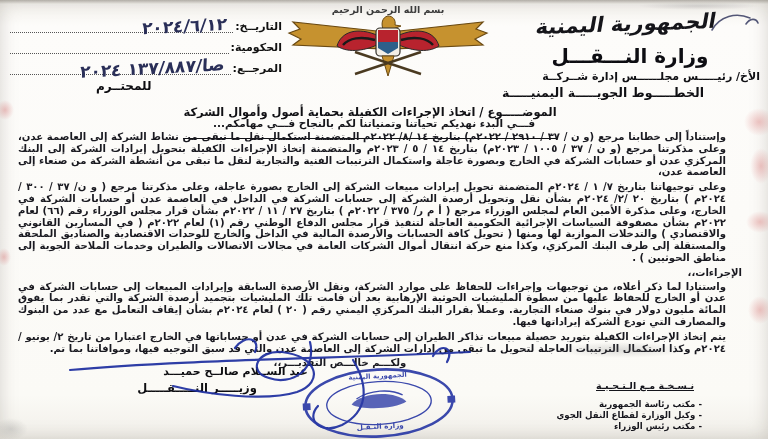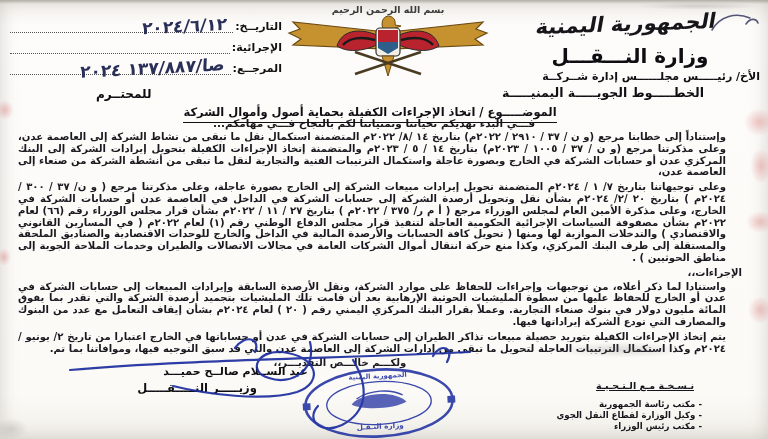--- a/index.html
+++ b/index.html
@@ -27,26 +27,26 @@
   
   .meta{position:absolute;left:10px;top:16px;width:272px;direction:rtl;}
   .meta-row{display:flex;align-items:flex-end;margin-bottom:4px;min-height:17px;}
   .meta-label{font-size:11px;font-weight:800;white-space:nowrap;color:#111;}
   .meta-line{flex:1;border-bottom:1.5px dotted #555;position:relative;height:15px;margin-right:2px;}
   .handwritten{
     position:absolute;right:6px;bottom:-4px;white-space:nowrap;
     font-size:17px;font-weight:700;color:#2a2f58;
     transform:rotate(-3deg) skewX(-6deg);letter-spacing:1px;
   }
-  .honorific{position:absolute;left:96px;top:79px;font-size:12px;font-weight:800;color:#0c0c10;margin-top:8px;}
+  .honorific{position:absolute;left:96px;top:79px;font-size:12px;font-weight:800;color:#0c0c10;}
   
   .addressee1{position:absolute;right:8px;top:70px;font-size:11px;font-weight:800;white-space:nowrap;color:#101014;}
   .addressee2{position:absolute;right:64px;top:85px;font-size:12.5px;font-weight:800;white-space:nowrap;color:#101014;}
   .subject{position:absolute;left:0;top:101px;width:100%;text-align:center;transform:translateX(-14px);}
-  .subject span{font-size:11.5px;font-weight:800;border-bottom:1.6px solid #101014;padding-bottom:3px;color:#101014;}
+  .subject span{font-size:11.5px;font-weight:800;border-bottom:1.6px solid #101014;padding-bottom:19px;color:#101014;}
   .greeting{position:absolute;left:0;top:117px;width:100%;text-align:center;transform:translateX(-10px);
     font-size:10.5px;font-weight:700;color:#17171c;}
   
   .content{
     position:absolute;top:131px;right:26px;left:18px;
     font-size:10.1px;line-height:11.8px;font-weight:700;color:#191920;
     text-align:justify;text-justify:inter-word;
   }
   .content p{margin:0 16px 3px 0;}
   .content p.standalone{text-align:right;margin:1px 0 2px 0;}
@@ -104,21 +104,21 @@
   <div class="ministry">وزارة النـــقـــل</div>
 
   <div class="meta">
     <div class="meta-row">
       <span class="meta-label">التاريــخ:</span>
       <span class="meta-line">
         <span class="handwritten">٢٠٢٤/٦/١٢</span>
       </span>
     </div>
     <div class="meta-row">
-      <span class="meta-label">الإجرائية:</span>
+      <span class="meta-label">الحكومية:</span>
       <span class="meta-line">
         <span class="handwritten"></span>
       </span>
     </div>
     <div class="meta-row">
       <span class="meta-label">المرجــع:</span>
       <span class="meta-line">
         <span class="handwritten">صا/١٣٧/٨٨٧ ٢٠٢٤</span>
       </span>
     </div>

